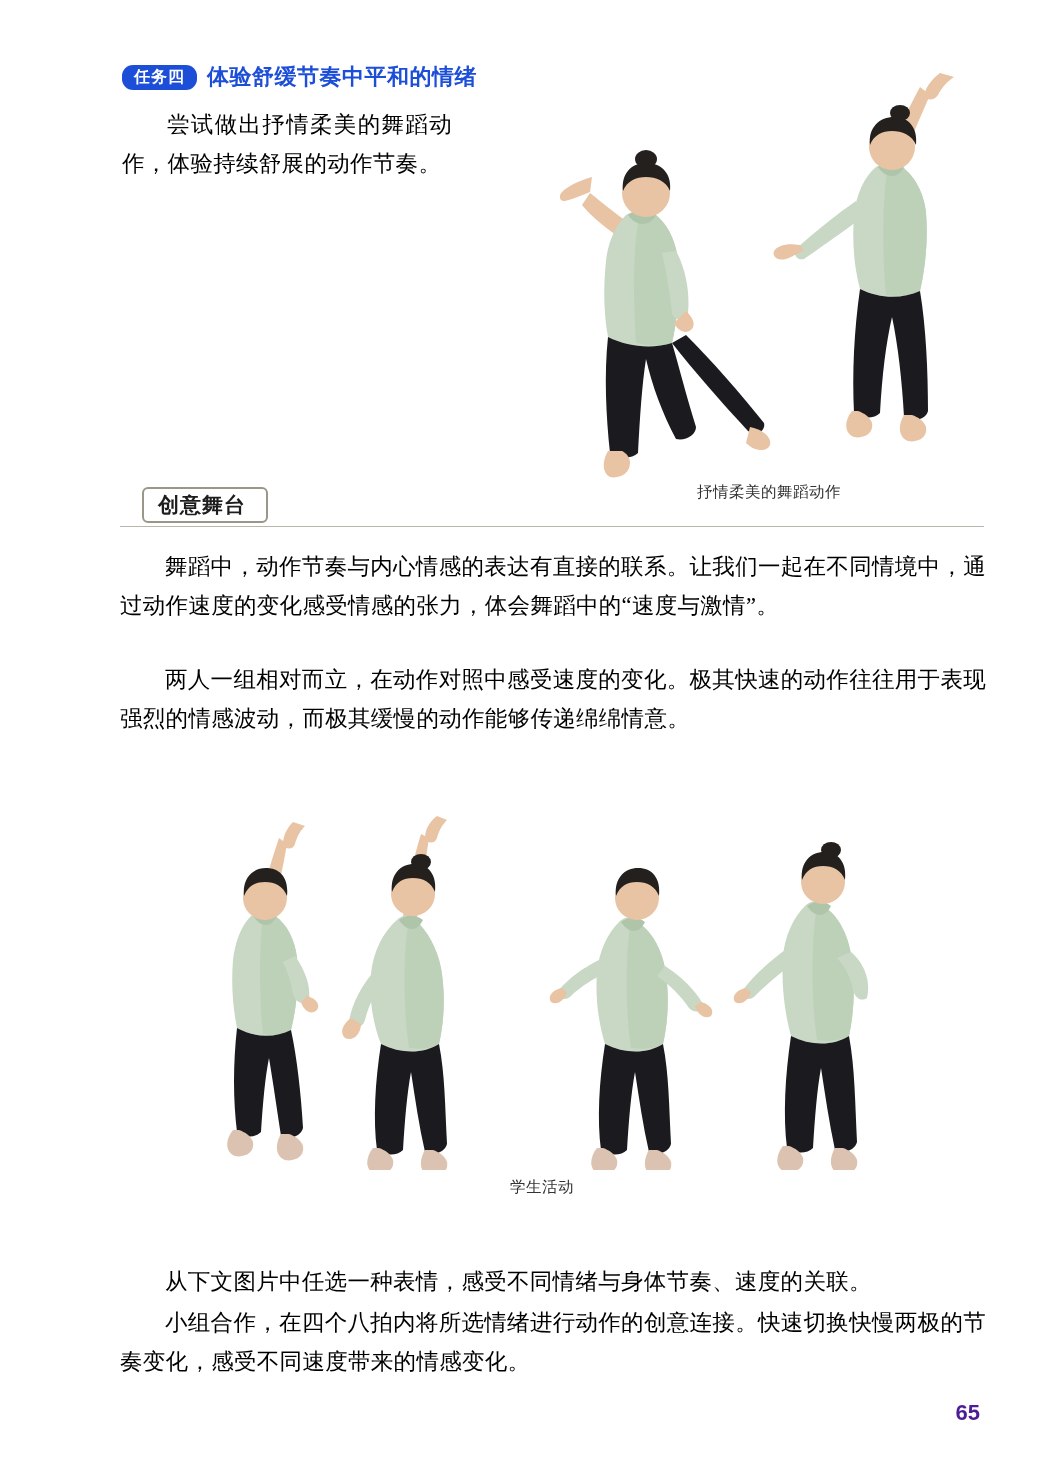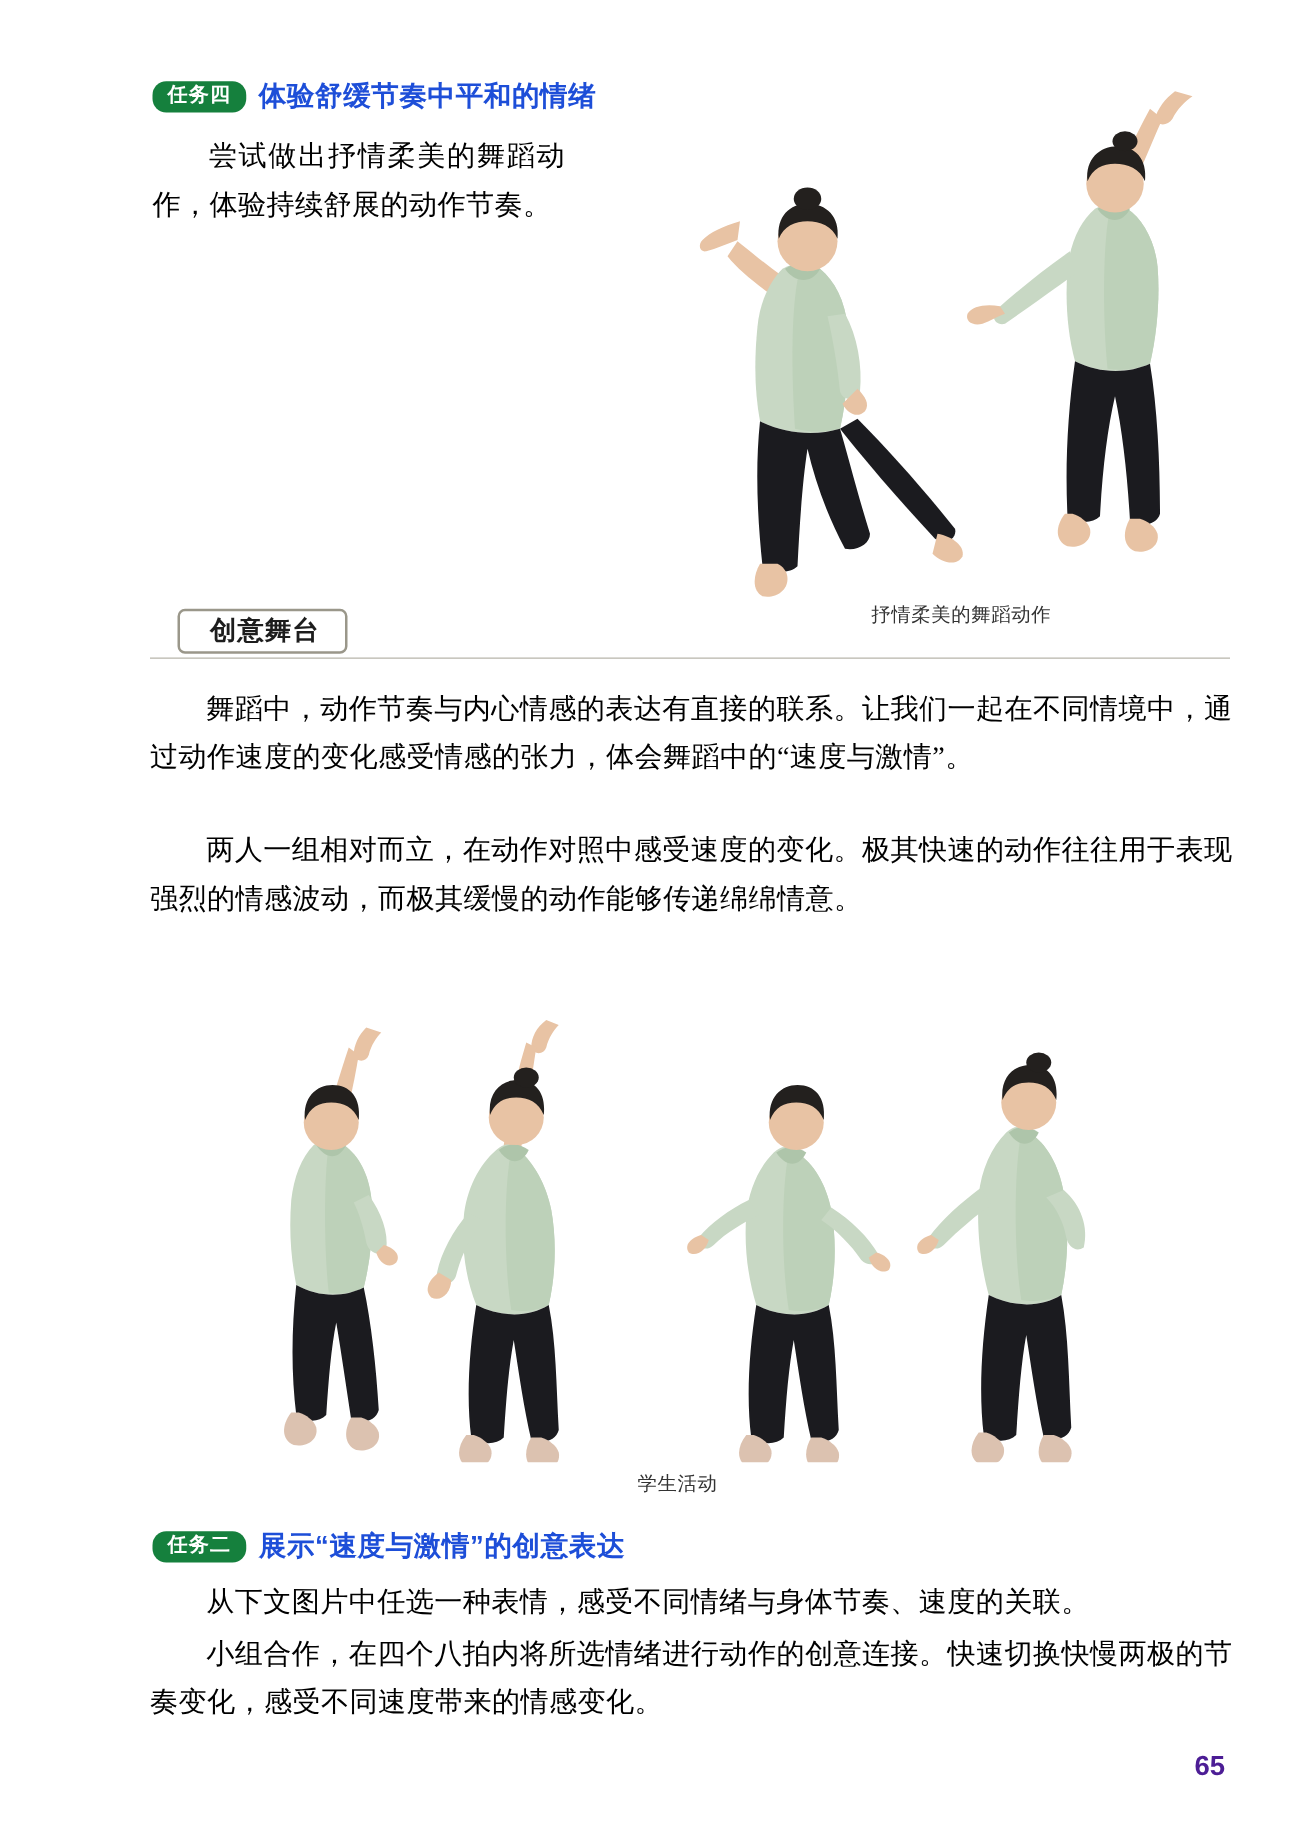--- a/index.html
+++ b/index.html
@@ -24,21 +24,21 @@
 
   
   .task-row {
     position: absolute;
     display: flex;
     align-items: center;
     gap: 10px;
   }
   .task-badge {
     display: inline-block;
-    background: #15803d;
+    background: #1d4ed8;
     color: #ffffff;
     font-family: "Liberation Sans", sans-serif;
     font-size: 16px;
     font-weight: bold;
     letter-spacing: 1px;
     padding: 4px 12px 5px 12px;
     border-radius: 11px;
     line-height: 1;
     white-space: nowrap;
   }
@@ -73,21 +73,21 @@
     width: 864px;
     height: 42px;
   }
   .section-head .tab {
     position: absolute;
     left: 22px;
     top: 0;
     background: #ffffff;
     border: 2px solid #9a978a;
     border-radius: 6px;
-    padding: 5px 20px 6px 24px;
+    padding: 5px 20px 6px 14px;
     font-family: "Liberation Sans", sans-serif;
     font-size: 21px;
     font-weight: bold;
     color: #1d1d1d;
     letter-spacing: 1px;
     z-index: 2;
     line-height: 1;
   }
   .section-head .rule {
     position: absolute;
@@ -269,24 +269,20 @@
         <ellipse cx="656" cy="40" rx="10" ry="8" fill="#23201e"></ellipse>
         <path d="M616 226 C610 266 608 306 612 338 C620 344 632 344 638 338 C640 306 642 280 646 258 C650 284 654 312 660 340 C670 344 680 340 682 332 C680 294 680 258 674 226 C658 236 636 236 616 226 Z" fill="#1b1b1f"></path>
         <path d="M608 336 C600 346 600 358 610 362 C620 364 630 358 628 348 C626 342 620 338 614 336 Z" fill="#dcc2b0"></path>
         <path d="M660 338 C654 348 654 360 664 364 C674 366 684 360 682 350 C680 344 674 340 668 338 Z" fill="#dcc2b0"></path>
       </g>
     </svg>
   </div>
 
   <div class="caption" style="left:510px; top:1177px;">学生活动</div>
 
-  <div class="task-row" style="left:122px; top:1222px;">
-    <span class="task-badge">任务二</span>
-    <span class="task-title">展示“速度与激情”的创意表达</span>
-  </div>
 
   <div class="para indent" style="left:120px; top:1303px; width:866px;">小组合作，在四个八拍内将所选情绪进行动作的创意连接。快速切换快慢两极的节奏变化，感受不同速度带来的情感变化。</div>
 
   <div class="para indent" style="left:120px; top:1262px; width:866px;">从下文图片中任选一种表情，感受不同情绪与身体节奏、速度的关联。</div>
 
   <div class="page-number">65</div>
 
 </div>
 
 </body></html>

